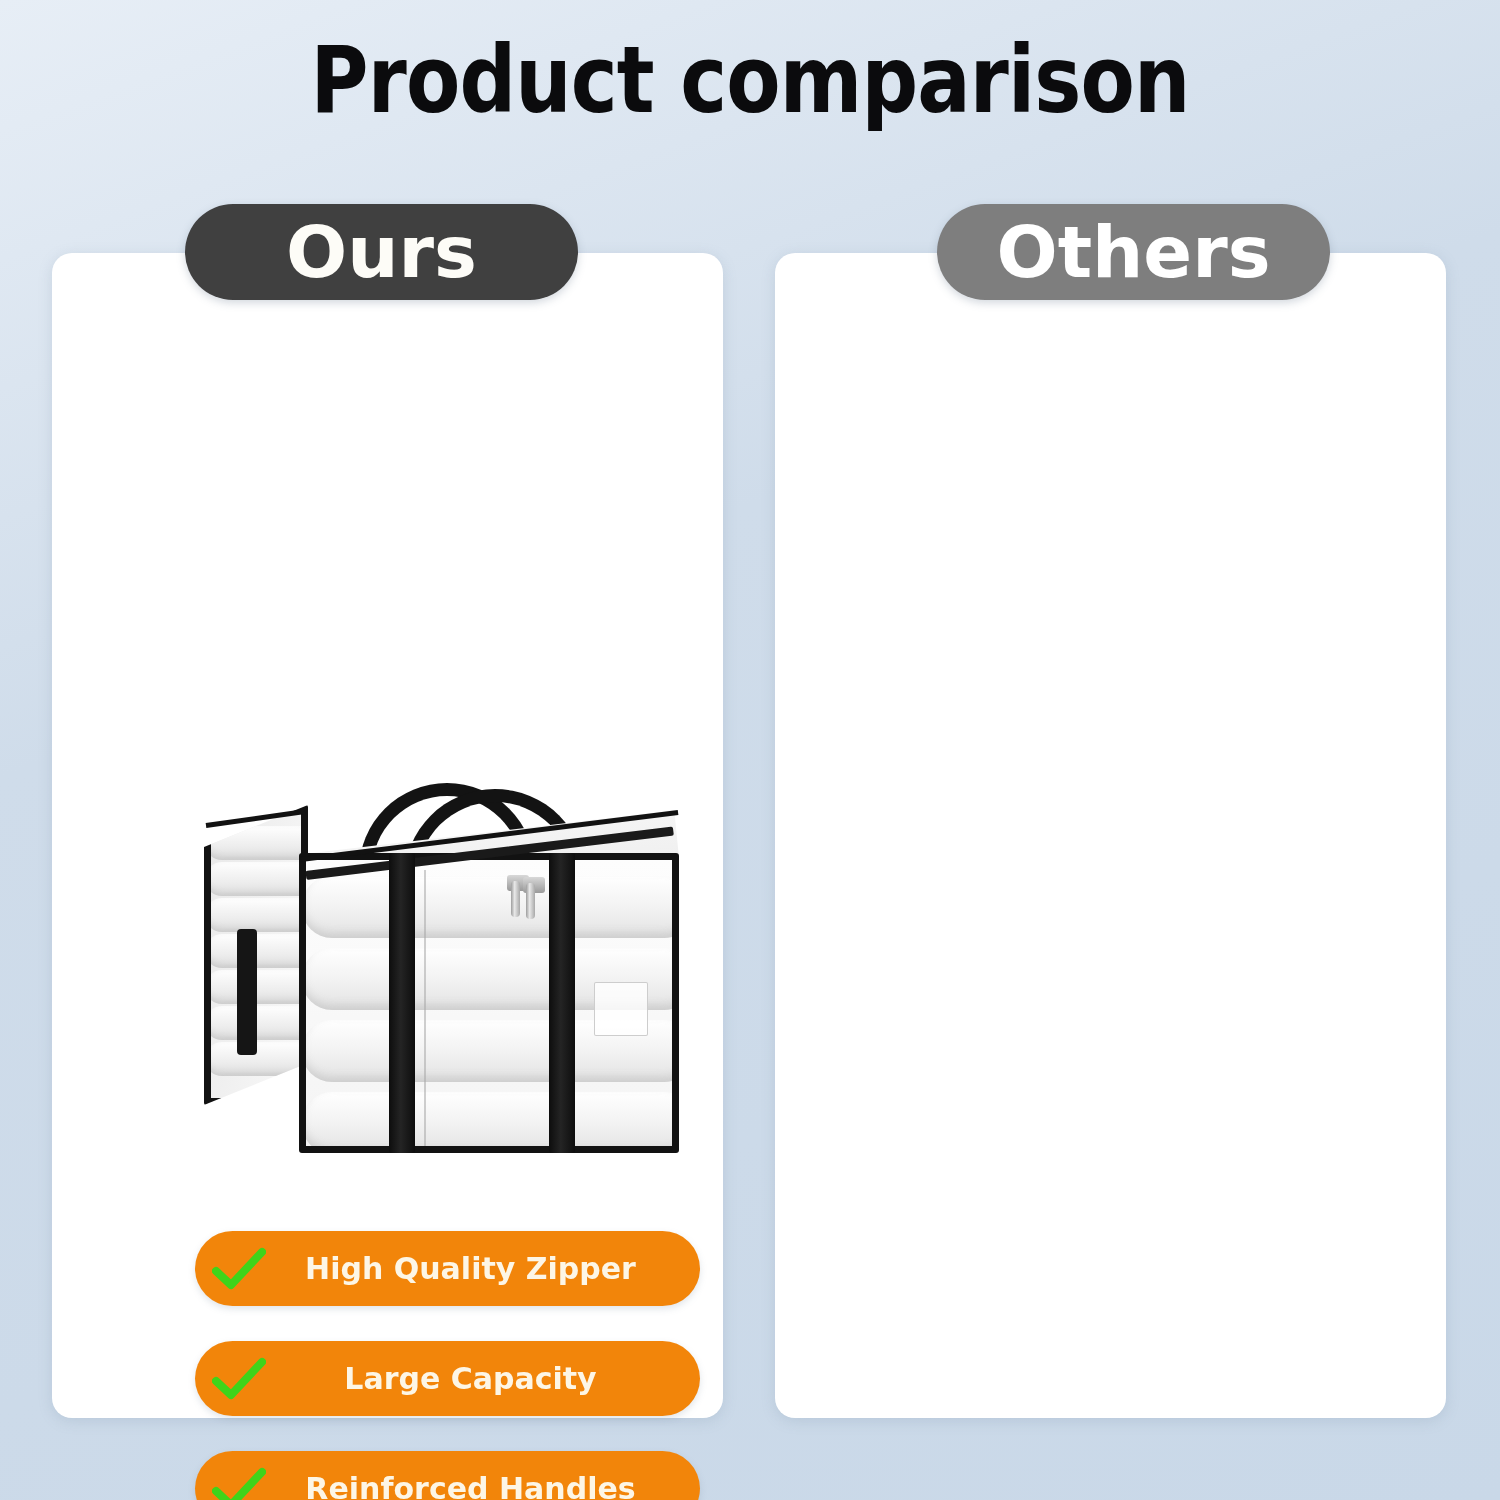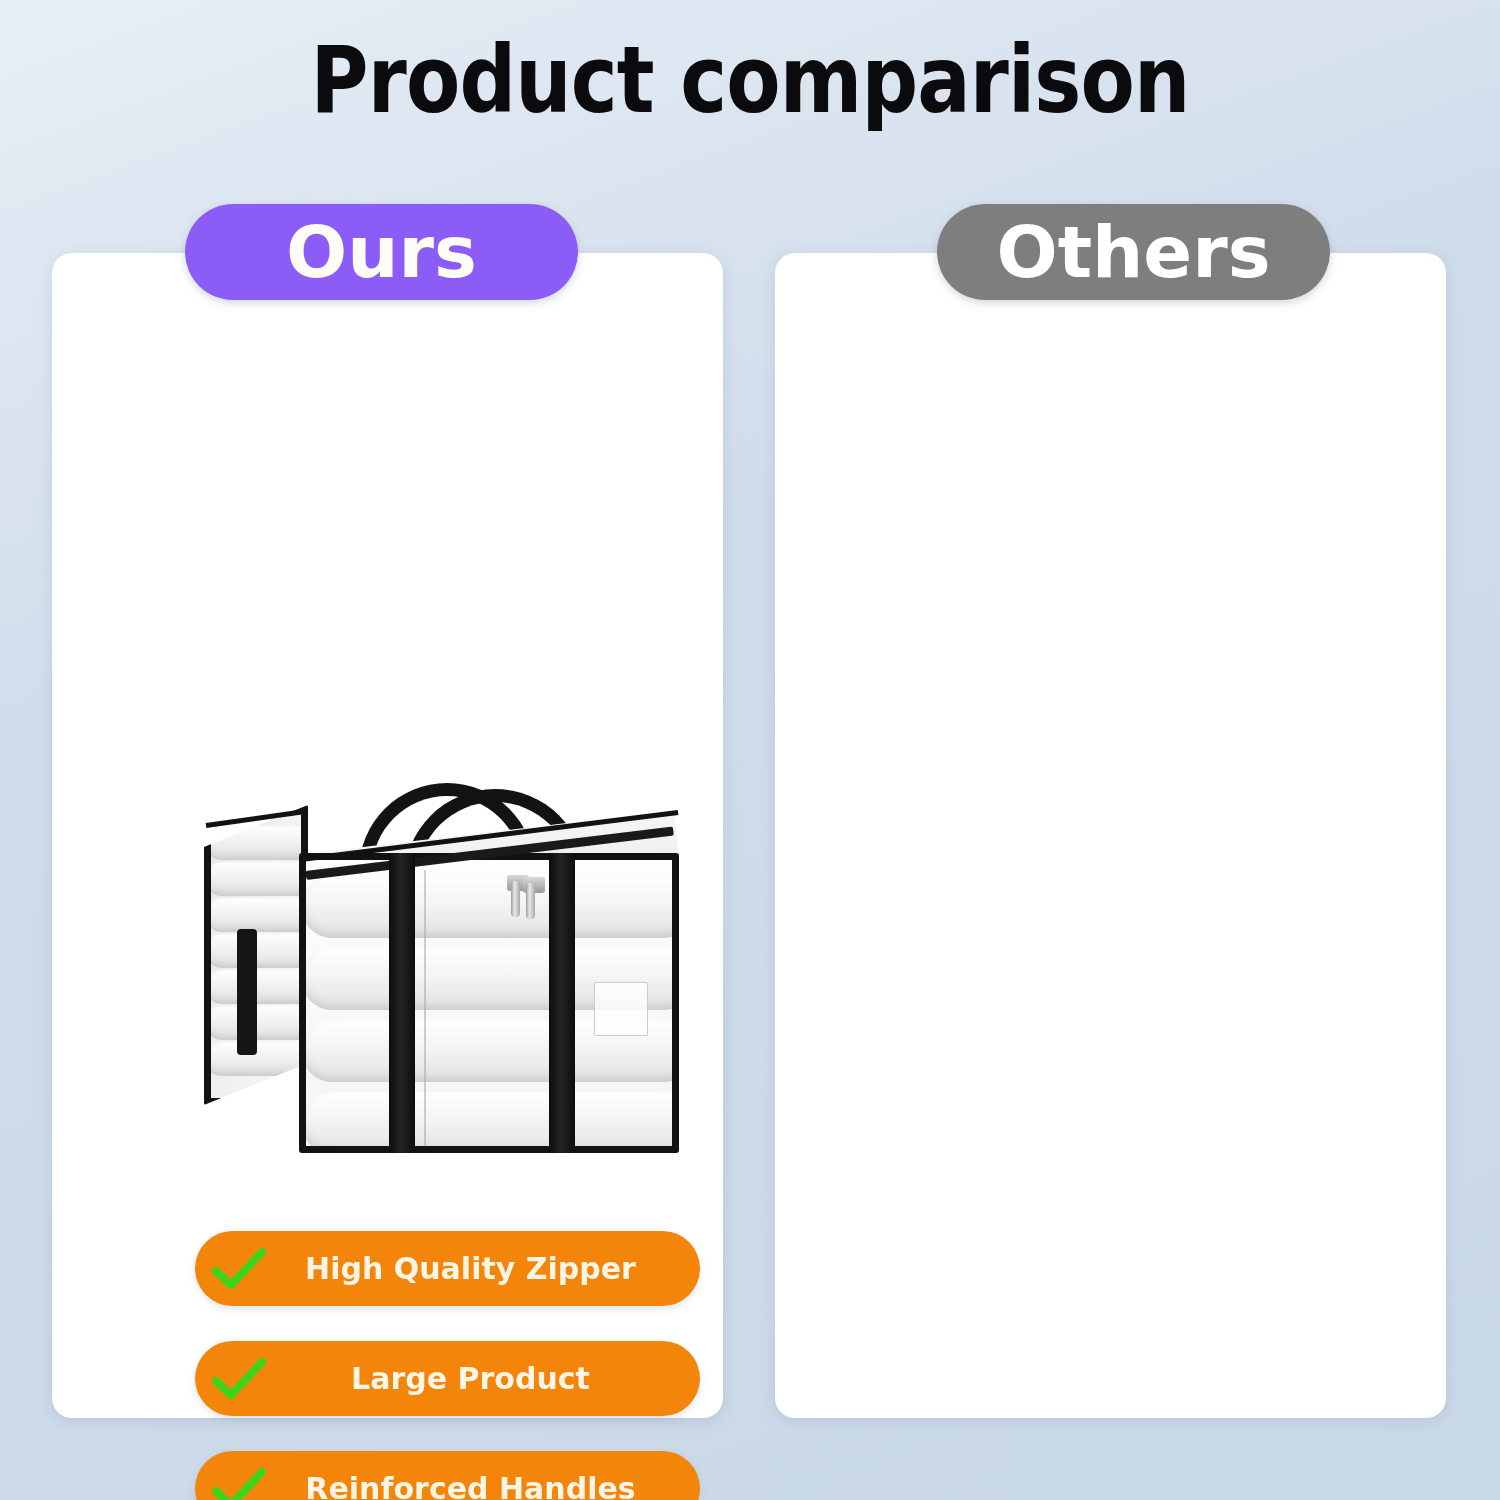--- a/index.html
+++ b/index.html
@@ -54,21 +54,21 @@
     display: flex;
     align-items: center;
     justify-content: center;
     z-index: 6;
     box-shadow: 0 3px 9px rgba(110,125,145,0.30);
   }
   .badge-ours {
     left: 185px;
     top: 204px;
     width: 393px;
-    background: #8b5cf6;
+    background: #404040;
   }
   .badge-others {
     left: 937px;
     top: 204px;
     width: 393px;
     background: #7e7e7e;
   }
   .badge-label {
     font-family: "DejaVu Sans", sans-serif;
     font-weight: bold;
@@ -346,21 +346,21 @@
       </span>
       <span class="pill-text">High Quality Zipper</span>
     </div>
 
     <div class="pill pill-pos">
       <span class="pill-mark">
         <svg width="54" height="44" viewBox="0 0 54 44" aria-hidden="true">
           <path d="M4 24 L19 38 L50 5" fill="none" stroke="#3fd41a" stroke-width="8" stroke-linecap="round" stroke-linejoin="round"></path>
         </svg>
       </span>
-      <span class="pill-text">Large Product</span>
+      <span class="pill-text">Large Capacity</span>
     </div>
 
     <div class="pill pill-pos">
       <span class="pill-mark">
         <svg width="54" height="44" viewBox="0 0 54 44" aria-hidden="true">
           <path d="M4 24 L19 38 L50 5" fill="none" stroke="#3fd41a" stroke-width="8" stroke-linecap="round" stroke-linejoin="round"></path>
         </svg>
       </span>
       <span class="pill-text">Reinforced Handles</span>
     </div>

